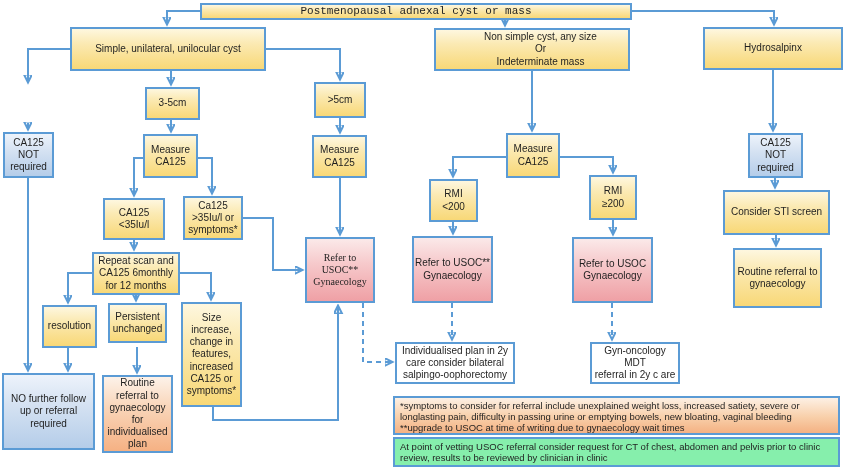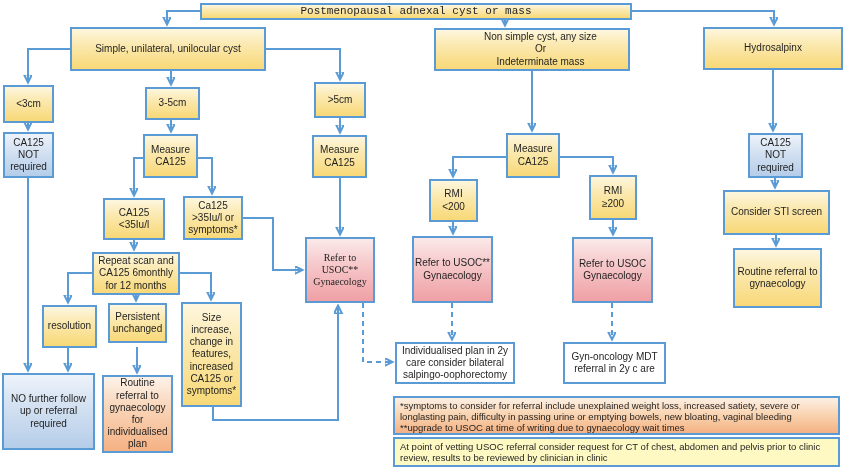--- a/index.html
+++ b/index.html
@@ -11,21 +11,21 @@
   .yellow{background:linear-gradient(180deg,#FEF7DF 0%,#FBEAB4 35%,#F8D877 100%);}
   .blue{background:linear-gradient(180deg,#EDF3FB 0%,#D5E2F2 40%,#B5CDE9 100%);}
   .pink{background:linear-gradient(180deg,#FBE9E9 0%,#F6C9CB 40%,#EFA0A5 100%);}
   .orange{background:linear-gradient(180deg,#FDF2E9 0%,#F9D6BA 40%,#F5B183 100%);}
   .white{background:#ffffff;}
   .title{font-size:11px;font-family:Liberation Mono, monospace;}
   .footnote{position:absolute;box-sizing:border-box;border:2px solid #5B9BD5;
             display:block;text-align:left;font-size:9.5px;line-height:1.18;
             padding:2px 5px;white-space:pre-line;color:#1f1f1f;}
   .fn1{background:linear-gradient(180deg,#FDF0E4 0%,#F8CFA9 55%,#F4B183 100%);}
-  .fn2{background:#fef9c3;}
+  .fn2{background:#86efac;}
   svg.edges{position:absolute;left:0;top:0;width:845px;height:475px;pointer-events:none;}
   svg.edges path{fill:none;stroke:#5B9BD5;stroke-width:2;}
   svg.edges path.dashed{stroke-dasharray:5 4;}
 </style>
 </head>
 <body>
 
 <div id="canvas">
 
   <svg class="edges" viewBox="0 0 845 475">
@@ -69,21 +69,20 @@
   </svg>
 
   <div class="node yellow title" style="left:200px;top:3px;width:432px;height:17px;">Postmenopausal adnexal cyst or mass</div>
 
   <div class="node yellow" style="left:70px;top:27px;width:196px;height:44px;">Simple, unilateral, unilocular cyst</div>
   <div class="node yellow" style="left:434px;top:28px;width:196px;height:43px;padding-left:17px;">Non simple cyst, any size
 Or
 Indeterminate mass</div>
   <div class="node yellow" style="left:703px;top:27px;width:140px;height:43px;">Hydrosalpinx</div>
 
-  <div class="node yellow" style="left:3px;top:85px;width:51px;height:38px;">&lt;3cm</div>
   <div class="node yellow" style="left:145px;top:87px;width:55px;height:33px;">3-5cm</div>
   <div class="node yellow" style="left:314px;top:82px;width:52px;height:36px;">&gt;5cm</div>
 
   <div class="node blue" style="left:3px;top:132px;width:51px;height:46px;">CA125
 NOT
 required</div>
   <div class="node yellow" style="left:143px;top:134px;width:55px;height:44px;">Measure
 CA125</div>
   <div class="node yellow" style="left:312px;top:135px;width:55px;height:43px;">Measure
 CA125</div>
@@ -133,20 +132,20 @@
   <div class="node orange" style="left:102px;top:375px;width:71px;height:78px;">Routine
 referral to
 gynaecology
 for
 individualised
 plan</div>
 
   <div class="node white" style="left:395px;top:342px;width:120px;height:42px;">Individualised plan  in 2y
 care consider bilateral
 salpingo-oophorectomy</div>
-  <div class="node white" style="left:563px;top:342px;width:103px;height:42px;">Gyn-oncology MDT
+  <div class="node white" style="left:590px;top:342px;width:90px;height:42px;">Gyn-oncology MDT
 referral in 2y c are</div>
 
   <div class="footnote fn1" style="left:393px;top:396px;width:447px;height:39px;">*symptoms  to consider for referral include unexplained weight loss, increased satiety, severe or longlasting pain, difficulty in passing urine or emptying bowels, new bloating, vaginal bleeding
 **upgrade to USOC at time of writing due to gynaecology wait times</div>
   <div class="footnote fn2" style="left:393px;top:437px;width:447px;height:30px;">At point of vetting USOC referral consider request for CT of chest, abdomen and pelvis prior to clinic review, results to be reviewed by clinician in clinic</div>
 
 </div>
 
 </body></html>

